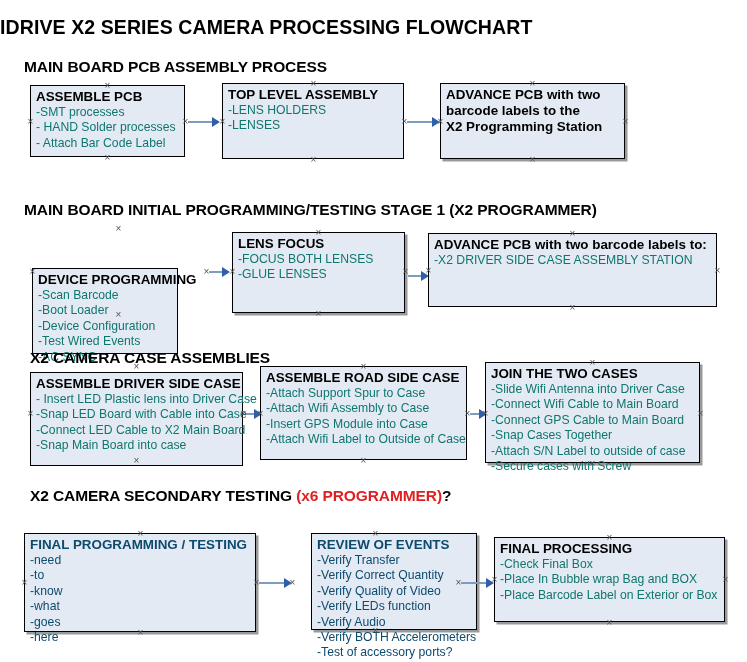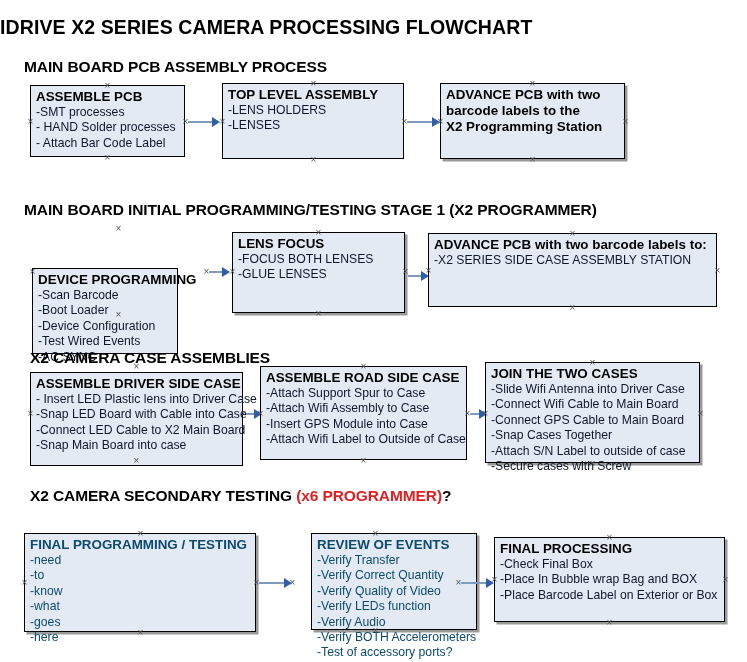--- a/index.html
+++ b/index.html
@@ -61,21 +61,21 @@
     line-height: 16px;
     color: #000;
     white-space: nowrap;
   }
   .box-title.red, .box-line.red {
     color: #0c4a6e;
   }
   .box-line {
     font-size: 12.2px;
     line-height: 15.4px;
-    color: #0f172a;
+    color: #0f766e;
     white-space: nowrap;
   }
   
   .conn {
     position: absolute;
     height: 2px;
     background: #7e9cbd;
   }
   .arrowhead {
     position: absolute;
@@ -171,21 +171,21 @@
   <div class="hx" style="left:314px; top:228px;"></div>
   <div class="hx" style="left:314px; top:309px;"></div>
   <div class="hx" style="left:228px; top:267px;"></div>
   <div class="hx" style="left:401px; top:267px;"></div>
 
   <div class="conn" style="left:408px; top:275px; width:16px;"></div>
   <div class="arrowhead" style="left:421px; top:271px;"></div>
 
   <div class="box" style="left:428px; top:233px; width:289px; height:74px;">
     <div class="box-title">ADVANCE PCB with two barcode labels to:</div>
-    <div class="box-line">-X2 SERIES  SIDE  CASE  ASSEMBLY STATION</div>
+    <div class="box-line">-X2 DRIVER  SIDE  CASE  ASSEMBLY STATION</div>
   </div>
   <div class="hx" style="left:568px; top:229px;"></div>
   <div class="hx" style="left:568px; top:303px;"></div>
   <div class="hx" style="left:424px; top:266px;"></div>
   <div class="hx" style="left:713px; top:266px;"></div>
 
   <div class="section-title" style="left:30px; top:341px;margin-top:8px;">X2 CAMERA CASE ASSEMBLIES</div>
 
   <div class="box" style="left:30px; top:372px; width:213px; height:94px;">
     <div class="box-title">ASSEMBLE DRIVER SIDE CASE</div>

